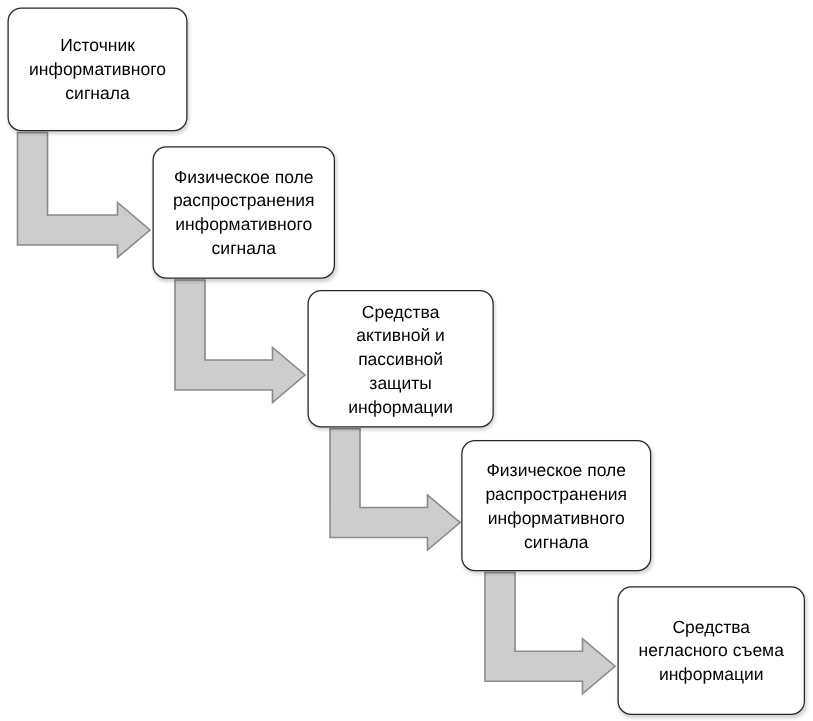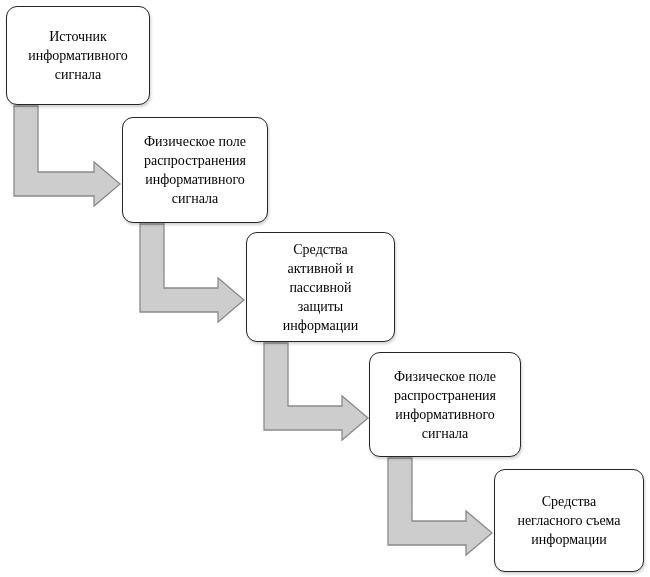--- a/index.html
+++ b/index.html
@@ -5,21 +5,21 @@
   html, body {
     margin: 0;
     padding: 0;
     background: #ffffff;
   }
   .canvas {
     position: relative;
     width: 650px;
     height: 577px;
     background: #ffffff;
-    font-family: Liberation Serif, serif;
+    font-family: Liberation Sans, sans-serif;
     overflow: hidden;
   }
   .arrow-layer {
     position: absolute;
     left: 0;
     top: 0;
     width: 650px;
     height: 577px;
   }
   polygon.arrow {

